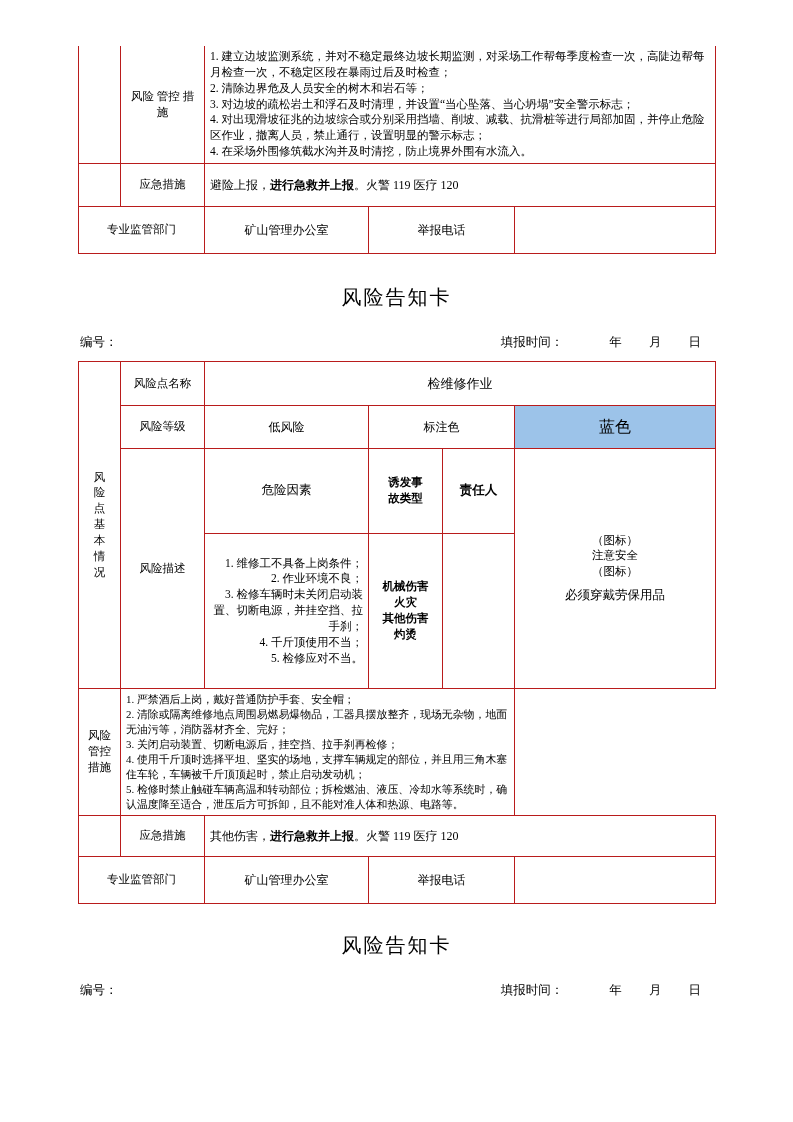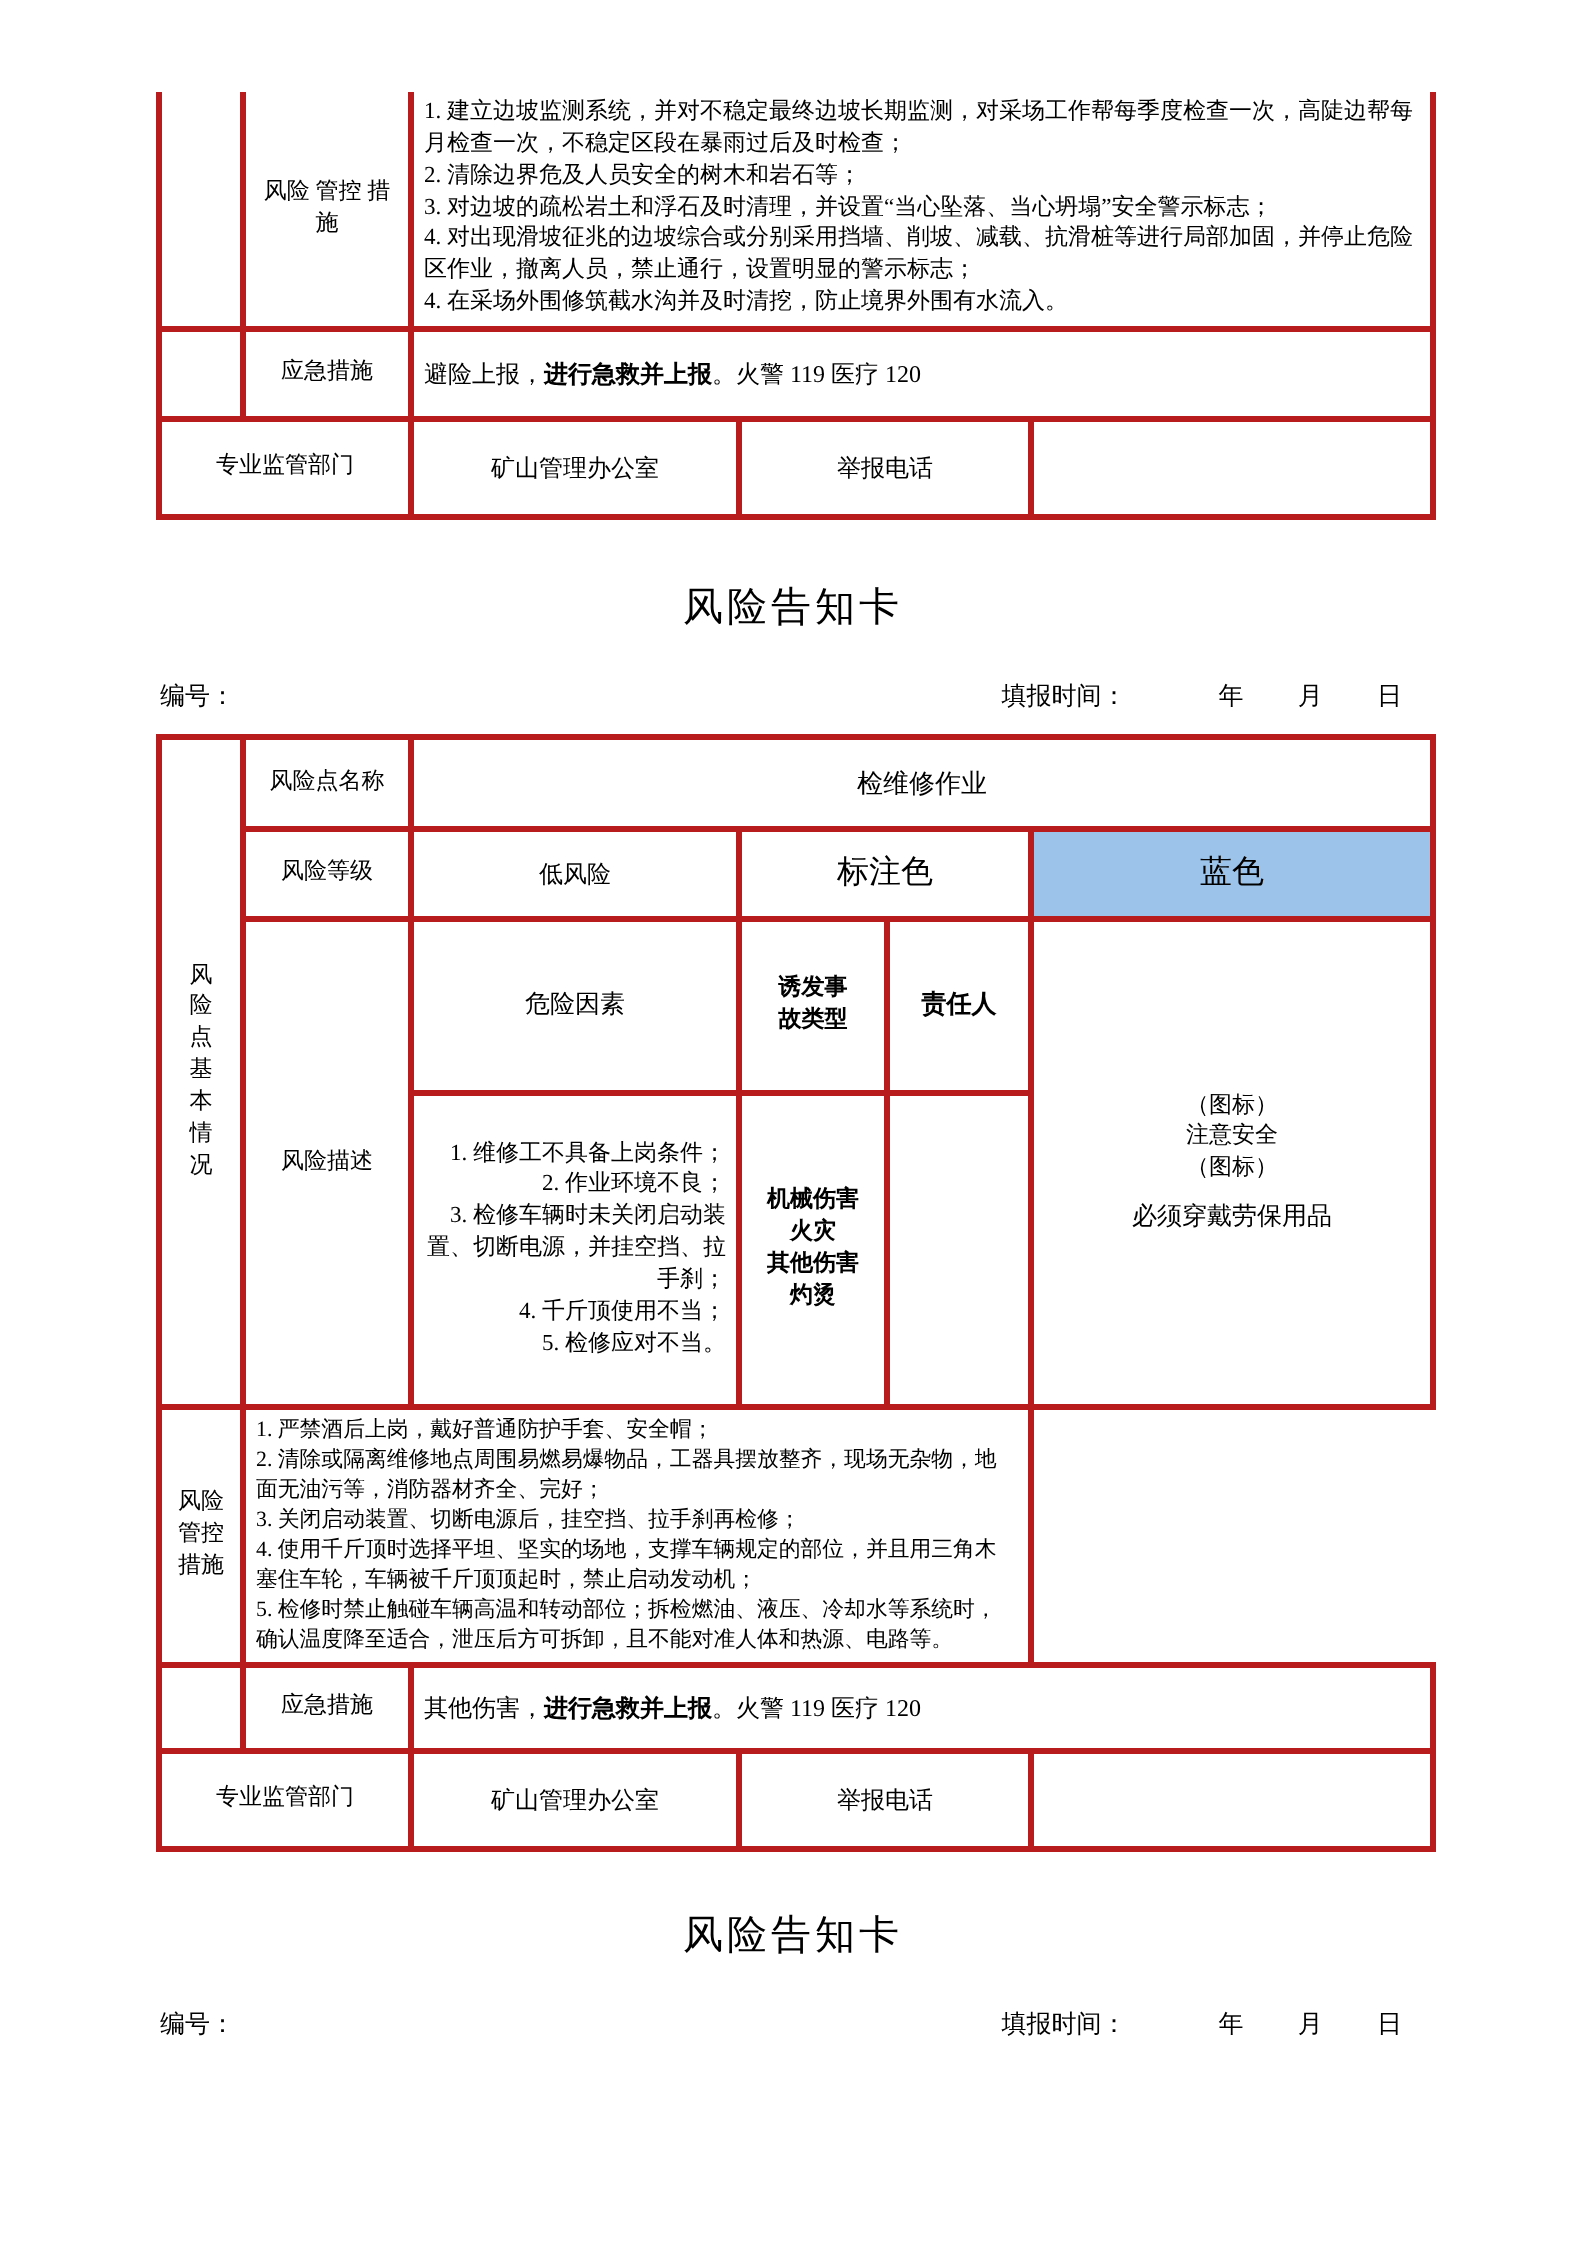--- a/index.html
+++ b/index.html
@@ -23,21 +23,21 @@
     position: relative;
   }
 
   
   table.card {
     border-collapse: collapse;
     width: 637px;
     table-layout: fixed;
   }
   table.card td {
-    border: 3px solid #b91c1c;
+    border: 1px solid #b91c1c;
     vertical-align: middle;
     padding: 3px 5px;
     font-size: 11.5px;
     line-height: 1.38;
   }
   .ctr { text-align: center; }
   .lft { text-align: left; }
   .nowrapcell { white-space: nowrap; }
 
   
@@ -205,21 +205,21 @@
           <span>情</span>
           <span>况</span>
         </td>
         <td class="lbl nowrapcell" style="height:37px;">风险点名称</td>
         <td class="ctr" colspan="4" style="font-size:13px;">检维修作业</td>
       </tr>
 
       <tr>
         <td class="lbl nowrapcell" style="height:36px;">风险等级</td>
         <td class="ctr" style="font-size:12px;">低风险</td>
-        <td class="ctr" colspan="2" style="font-size:16px;">标注色</td>
+        <td class="ctr" colspan="2" style="font-size:12px;">标注色</td>
         <td class="ctr blue-cell" style="font-size:16px;">蓝色</td>
       </tr>
 
       <tr>
         <td class="lbl" rowspan="2">风险描述</td>
         <td class="ctr" style="height:78px;font-size:12.5px;">危险因素</td>
         <td class="hdr-bold">
           <span>诱发事</span>
           <span>故类型</span>
         </td>

